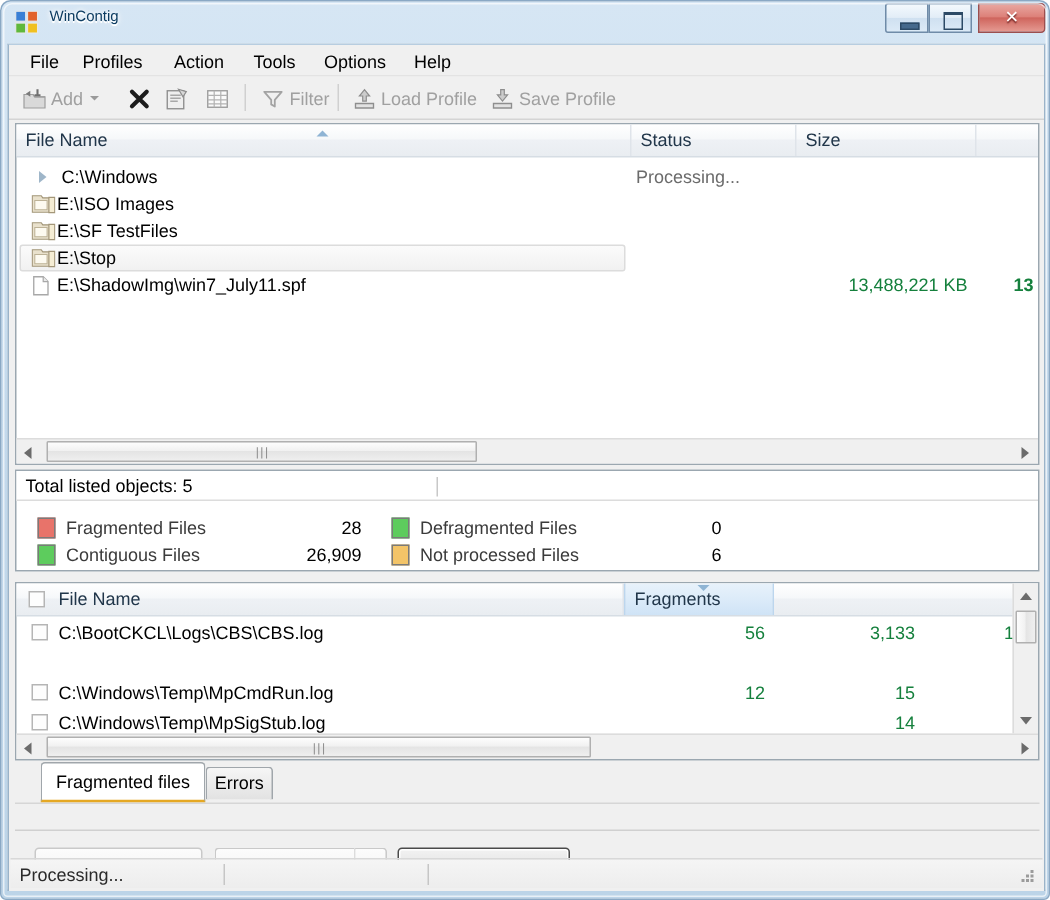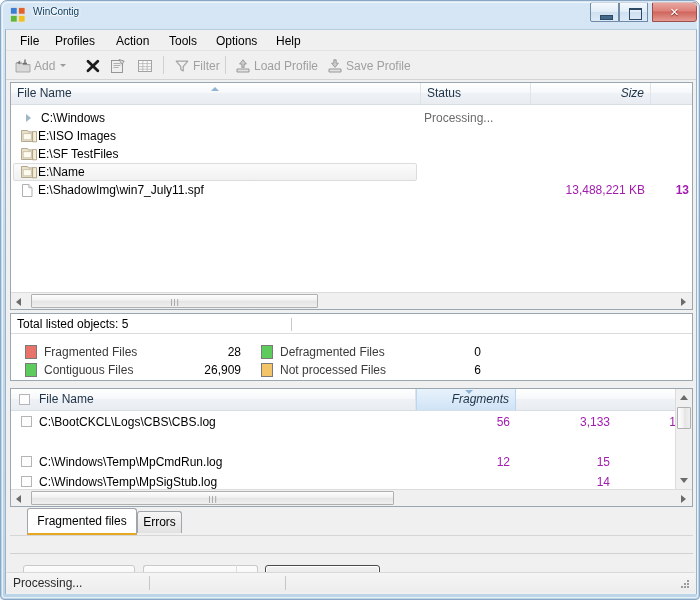--- a/index.html
+++ b/index.html
@@ -126,21 +126,21 @@
     border-bottom: 1px solid #d6dde4;
   }
   .hcell {
     position: absolute; top: 0; height: 21px; line-height: 21px;
     font-size: 12px; color: #21364a;
     border-right: 1px solid #dfe4ea;
     padding: 0 6px;
     white-space: nowrap; overflow: hidden;
     cursor: default;
   }
-  .hcell.r { text-align: right; font-style: italic; }
+  .hcell.r { text-align: left; }
   .hcell.sorted {
     background: linear-gradient(to bottom, #e8f2fb 0%, #dcebf9 50%, #cfe3f6 100%);
     border-left: 1px solid #bcd6ee;
     border-right: 1px solid #bcd6ee;
   }
   .sortarrow-up {
     position:absolute; width:0;height:0;
     border-left:4px solid transparent;border-right:4px solid transparent;
     border-bottom:4px solid #8fb4d4;
   }
@@ -154,21 +154,21 @@
     position: absolute; left:0; height: 18px; width: 100%;
     font-size: 12px; color: #000000;
     cursor: default;
   }
   .lrow .name {
     position:absolute; top:0; height:18px; line-height:18px;
     white-space:nowrap; overflow:hidden;
   }
   .lrow .cell {
     position:absolute; top:0; height:18px; line-height:18px;
-    text-align: right; color:#a21caf; white-space:nowrap; overflow:hidden;
+    text-align: right; color:#15803d; white-space:nowrap; overflow:hidden;
   }
   .rowsel {
     position:absolute; left:2px; top:0; height:18px;
     background: linear-gradient(to bottom, #fbfbfb, #f1f1f1);
     border: 1px solid #dcdcdc; border-radius: 2px;
   }
 
   
   .folder-ico { position:absolute; width:16px; height:14px; }
   .file-ico   { position:absolute; width:13px; height:15px; }
@@ -430,21 +430,21 @@
 
       <div class="lrow" style="top:80px;">
         <span class="rowsel" style="width:404px;"></span>
         <span class="folder-ico" style="left:10px; top:2px;">
           <svg width="16" height="14" viewBox="0 0 16 14">
             <path d="M0.5 1.5h6l1 1.4H12v9.6H0.5z" fill="#e9e1cc" stroke="#a39679" stroke-width="0.8"></path>
             <path d="M2.2 4.6h8.2v6.2H2.2z" fill="#fdfaf0" stroke="#bdb296" stroke-width="0.7"></path>
             <path d="M11.6 2.6h3.9v10.2h-3.9z" fill="#f5edd4" stroke="#a39679" stroke-width="0.8"></path>
           </svg>
         </span>
-        <span class="name" style="left:27px; width:378px;">E:\Name</span>
+        <span class="name" style="left:27px; width:378px;">E:\Stop</span>
       </div>
 
       <div class="lrow" style="top:98px;">
         <span class="file-ico" style="left:11px; top:2px;">
           <svg width="13" height="15" viewBox="0 0 13 15">
             <path d="M0.5 1.5h6.3l3.2 3.2v8.8H0.5z" fill="#ffffff" stroke="#a8a8a8" stroke-width="0.9"></path>
             <path d="M6.8 1.5v3.2h3.2" fill="#eaeaea" stroke="#a8a8a8" stroke-width="0.8"></path>
           </svg>
         </span>
         <span class="name" style="left:27px; width:378px;">E:\ShadowImg\win7_July11.spf</span>

